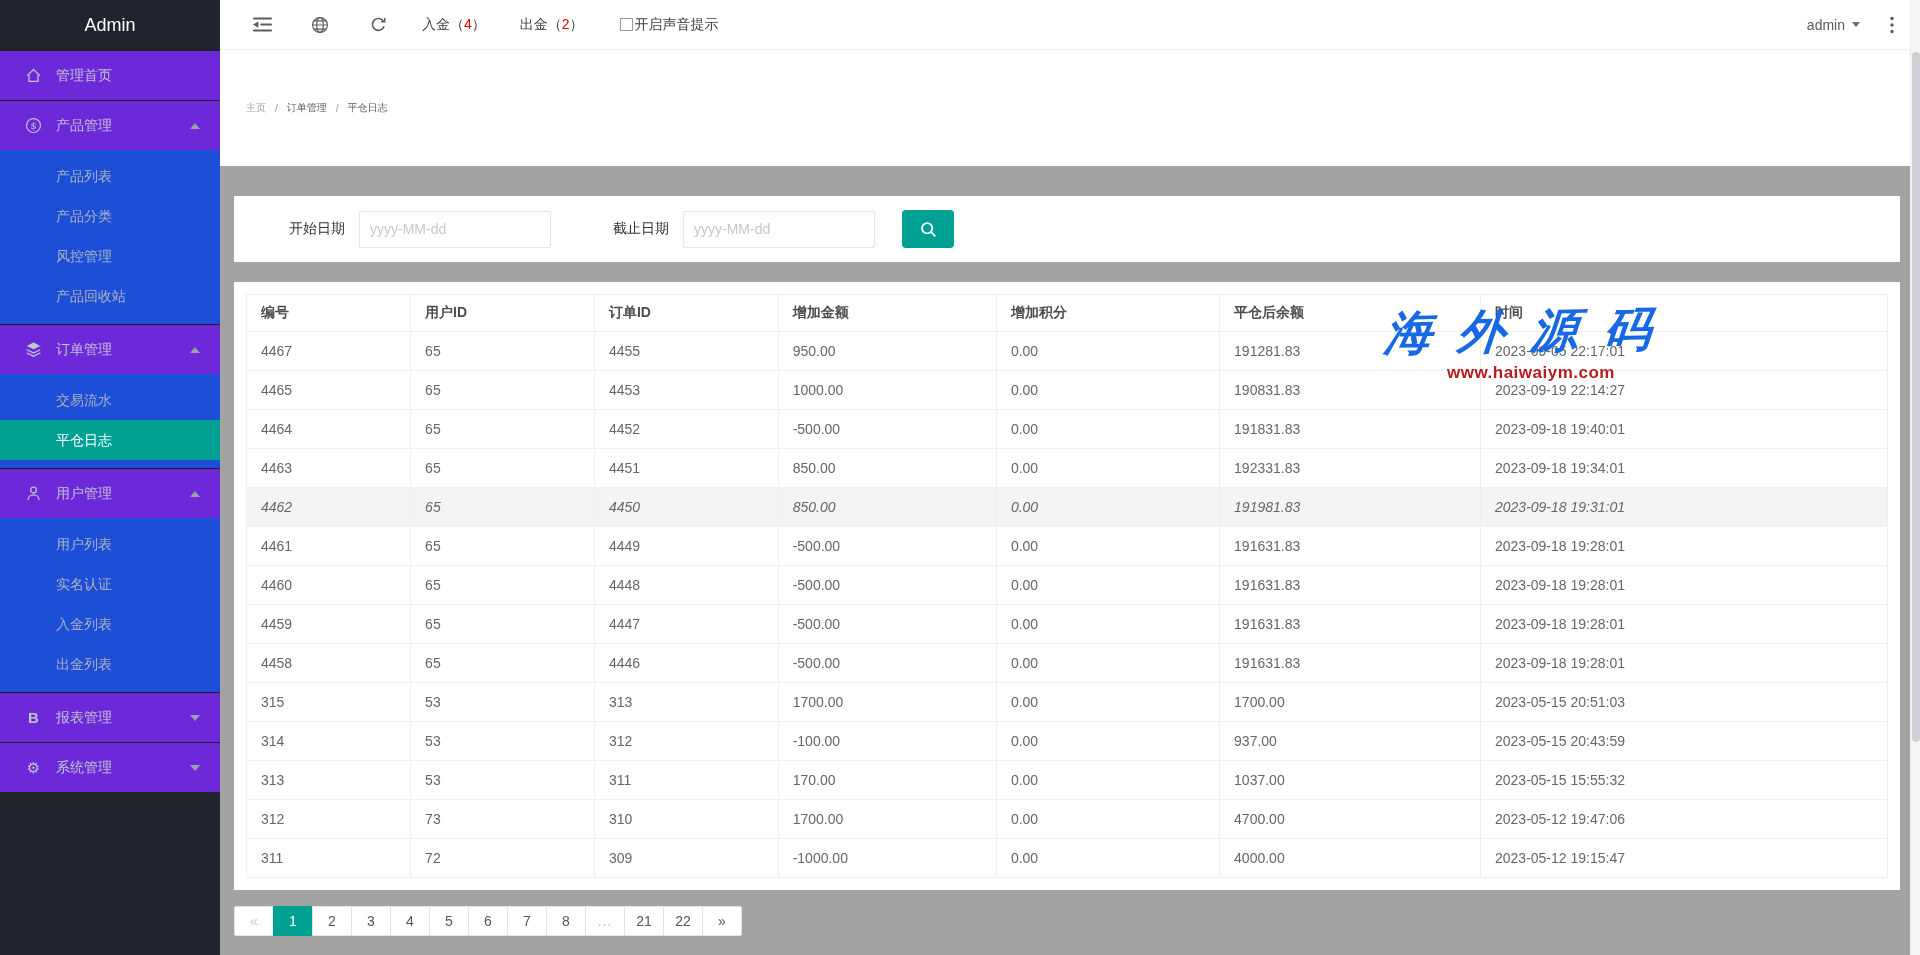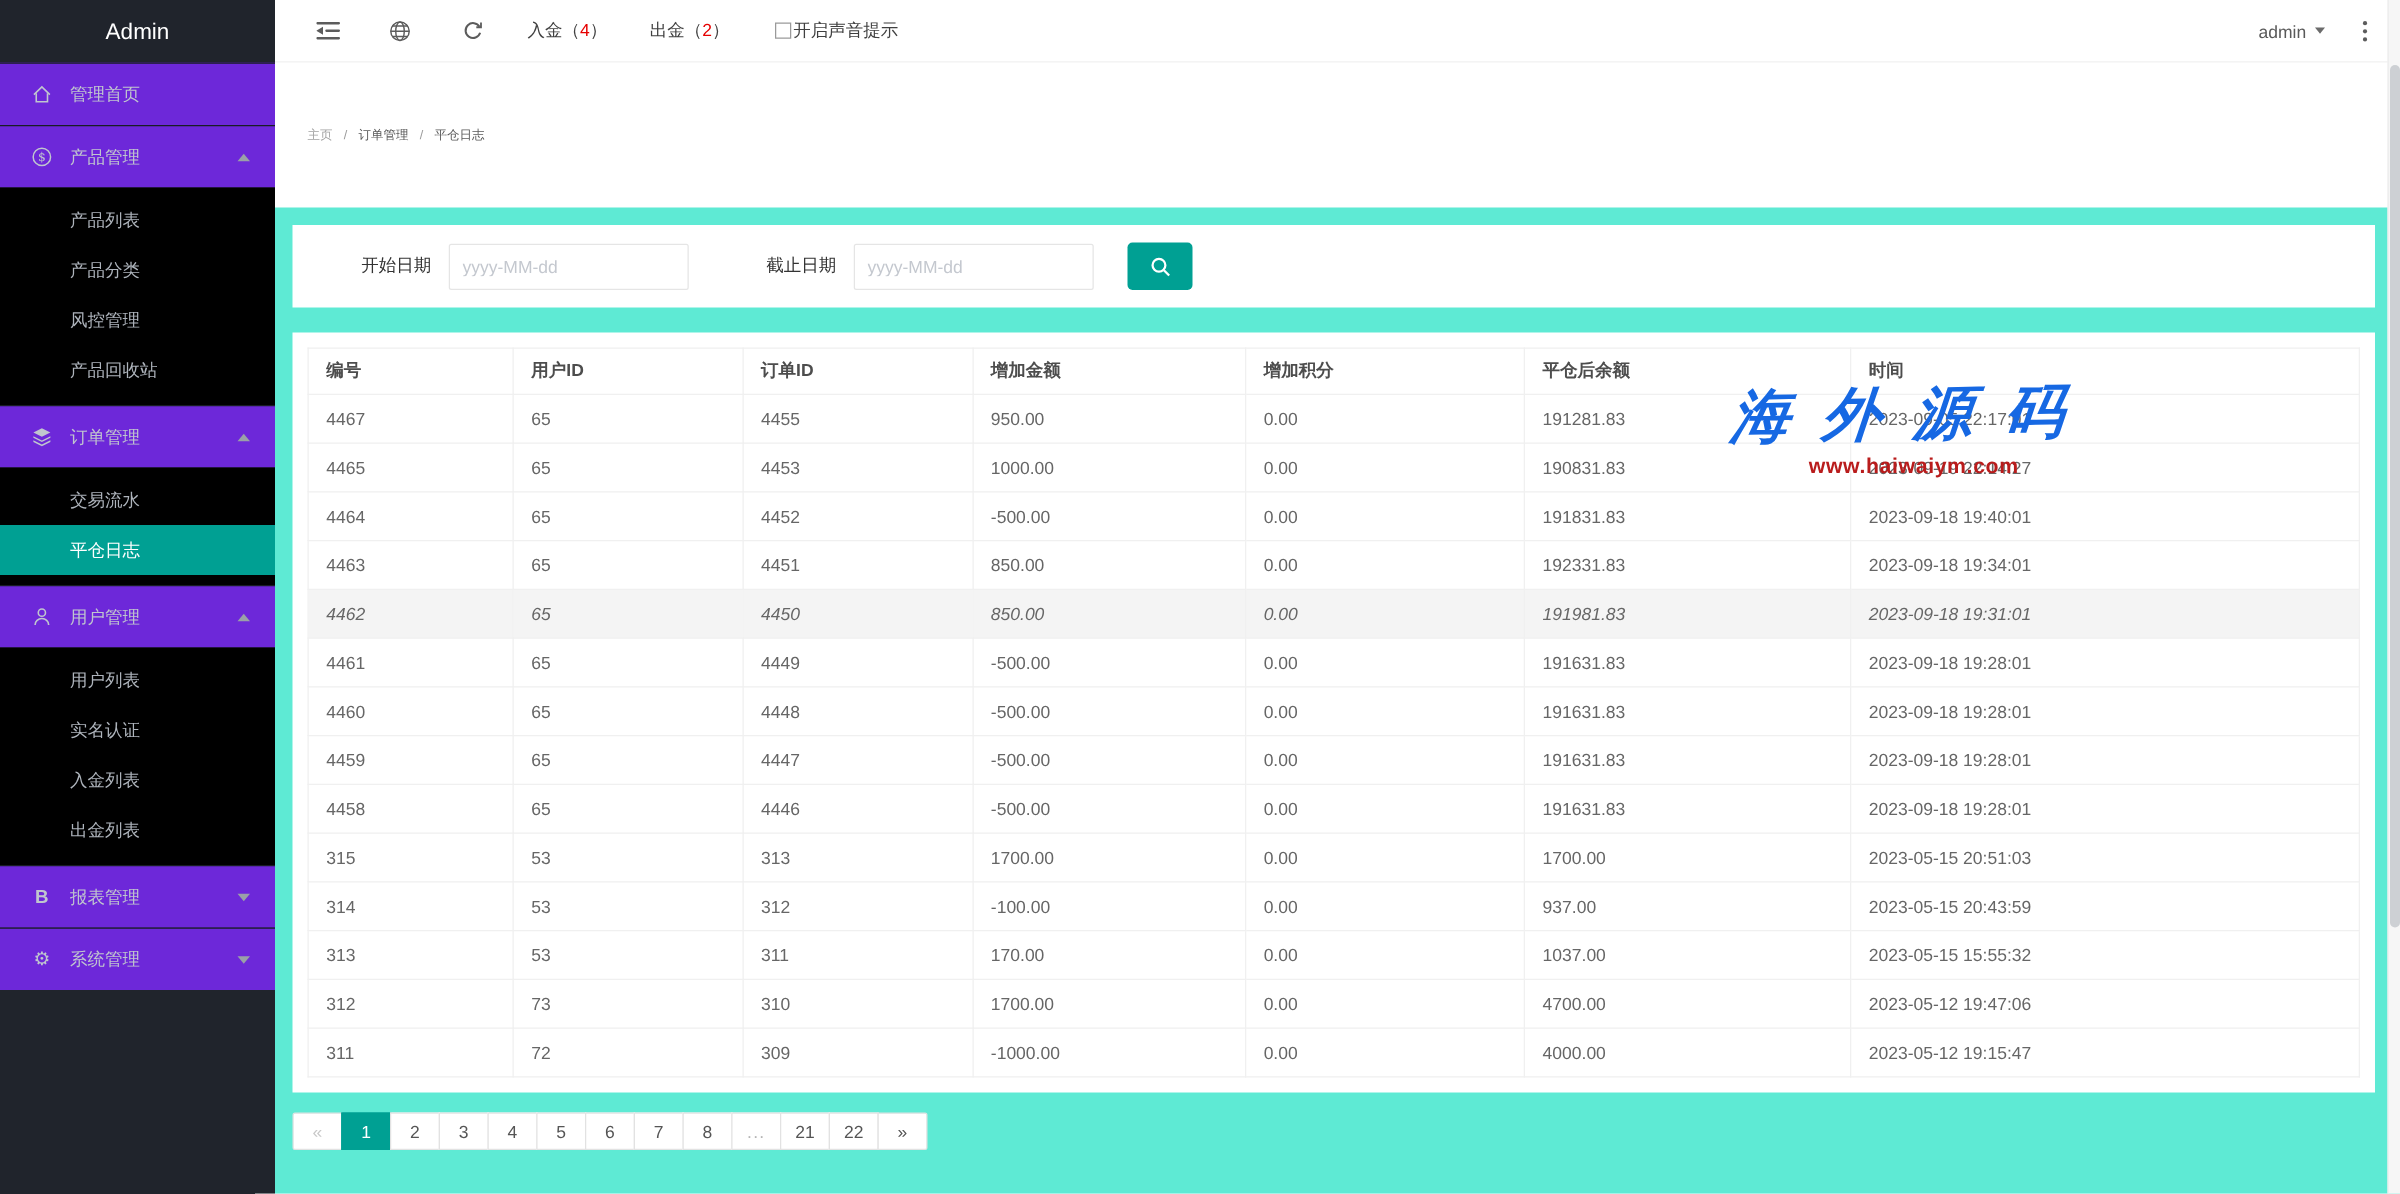--- a/index.html
+++ b/index.html
@@ -16,21 +16,21 @@
     height:50px; display:flex; align-items:center; padding:0 20px 0 24px;
     font-size:14px; cursor:pointer; border-top:1px solid #191d24; background:#6d28d9;
   }
   .side-icon { width:19px; margin-right:13px; display:inline-flex; justify-content:center; align-items:center; color:#c0c6ce; }
   .uicon { font-size:15px; line-height:1; }
   .uicon.b { font-weight:bold; font-size:15px; }
   .side-label { flex:1; }
   .caret { width:0; height:0; display:inline-block; }
   .caret-up   { border-left:5px solid transparent; border-right:5px solid transparent; border-bottom:6px solid #9aa0a8; }
   .caret-down { border-left:5px solid transparent; border-right:5px solid transparent; border-top:6px solid #9aa0a8; }
-  .submenu { background:#000000; padding:6px 0 8px; }
+  .submenu { background:#1d4ed8; padding:6px 0 8px; }
   .side-subitem { height:40px; line-height:40px; padding-left:56px; font-size:14px; color:#aeb4bc; cursor:pointer; }
   .side-subitem.active { background:#00a093; color:#fff; }
 
   
   .main { flex:1; min-width:0; display:flex; flex-direction:column; position:relative;gap:32px; }
 
   .topbar { height:50px; background:#fff; border-bottom:1px solid #f1f1f1; display:flex; align-items:center; padding:0 26px 0 32px; color:#404040; }
   .tb-iconbtn { display:inline-flex; align-items:center; justify-content:center; width:20px; cursor:pointer; }
   .tb-iconbtn + .tb-iconbtn { margin-left:38px; }
   .tb-link { margin-left:34px; cursor:pointer; font-size:14px; color:#404040; }
@@ -40,21 +40,21 @@
   .tb-right { margin-left:auto; display:flex; align-items:center; }
   .tb-user { display:inline-flex; align-items:center; color:#595959; cursor:pointer; }
   .caret-down-sm { width:0; height:0; border-left:4.5px solid transparent; border-right:4.5px solid transparent; border-top:5.5px solid #6b6b6b; display:inline-block; margin-left:7px; }
   .tb-kebab { margin-left:30px; display:inline-flex; cursor:pointer; }
 
   .breadcrumb { height:52px; background:#fff; display:flex; align-items:center; padding:0 26px; font-size:10px; }
   .bc-sep { color:#9a9a9a; margin:0 9px; }
   .bc-home { color:#a3a3a3; cursor:pointer; }
   .bc-item { color:#5a5a5a; }
 
-  .content { flex:1; background:#5eead4; padding:14px 20px 0 14px; overflow:hidden; }
+  .content { flex:1; background:#a3a3a3; padding:30px 20px 0 14px; overflow:hidden; }
 
   .filter-card { background:#fff; height:66px; display:flex; align-items:center; padding:0 16px 0 55px; margin-bottom:20px; }
   .f-label { color:#333; margin-right:14px; }
   .f-input { width:192px; height:37px; border:1px solid #e5e5e5; border-radius:2px; padding:0 10px; font-size:14px; color:#333; outline:none; font-family:inherit; }
   .f-input::placeholder { color:#c4c8cf; }
   .gap60 { width:62px; }
   .search-btn { width:52px; height:38px; background:#00a093; border:none; border-radius:4px; margin-left:27px; display:inline-flex; align-items:center; justify-content:center; cursor:pointer; }
 
   .table-card { background:#fff; padding:12px; }
   table.logtable { width:100%; border-collapse:collapse; table-layout:fixed; font-size:14px; }

